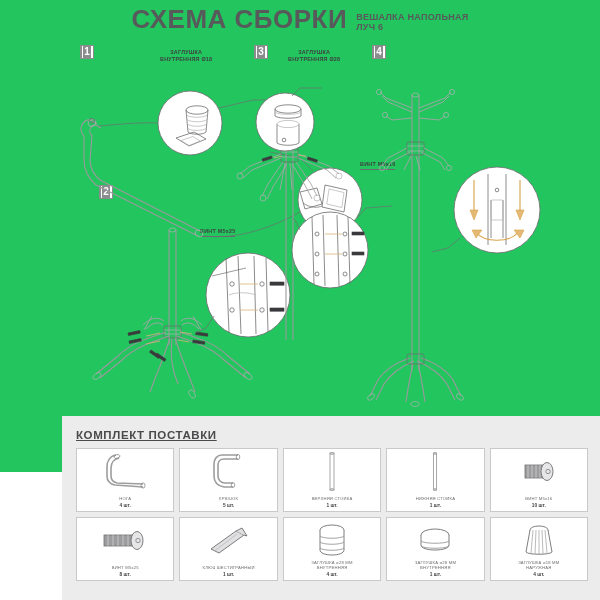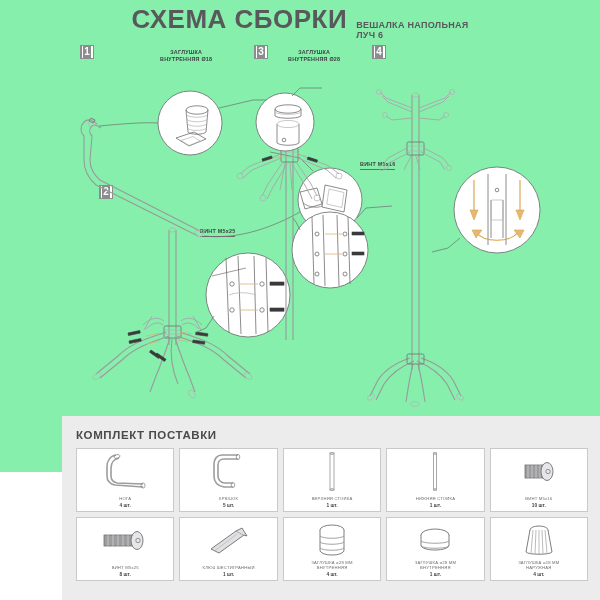--- a/index.html
+++ b/index.html
@@ -6,21 +6,21 @@
   html, body {
     margin: 0; padding: 0;
     width: 600px; height: 600px;
     background: #ffffff;
     font-family: "Liberation Sans", sans-serif;
     overflow: hidden;
   }
   #page {
     position: relative;
     width: 600px; height: 472px;
-    background: #86efac;
+    background: #22c55e;
   }
 
   
   #header {
     position: absolute;
     left: 0; top: 0;
     width: 600px; height: 44px;
     display: flex;
     align-items: flex-start;
     justify-content: center;
@@ -29,21 +29,21 @@
   #main-title {
     font-size: 26px;
     font-weight: bold;
     letter-spacing: 0.5px;
     color: #58595b;
     line-height: 1;
     white-space: nowrap;
   }
   #subtitle-block {
     margin-left: 9px;
-    margin-top: 14px;
+    margin-top: 6px;
     color: #58595b;
     line-height: 1.12;
   }
   .subtitle-line {
     font-size: 9px;
     font-weight: bold;
     letter-spacing: 0.3px;
     white-space: nowrap;
     display: block;
   }
@@ -112,20 +112,21 @@
     width: 538px; height: 184px;
     background: #ececec;
     padding: 10px 12px 8px 14px;
   }
   #kit-title {
     font-size: 11.5px;
     font-weight: bold;
     color: #4a4a4c;
     letter-spacing: 0.6px;
     margin: 3px 0 7px 0;
+    text-decoration: underline;
   }
   .kit-row {
     display: flex;
     gap: 5px;
     margin-bottom: 5px;
   }
   .kit-cell {
     flex: 1;
     height: 64px;
     background: #ffffff;

